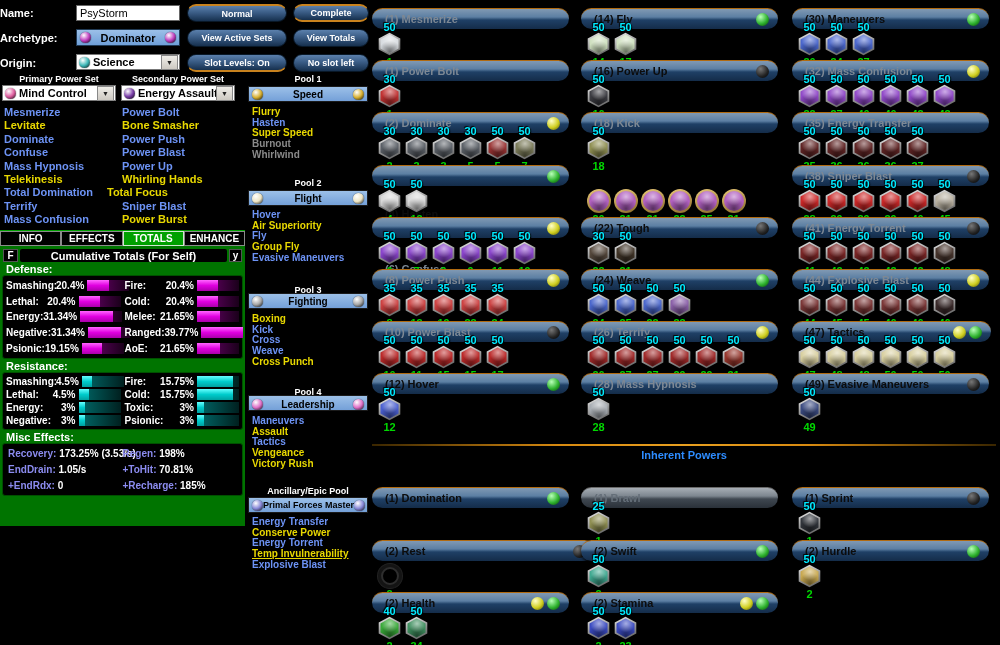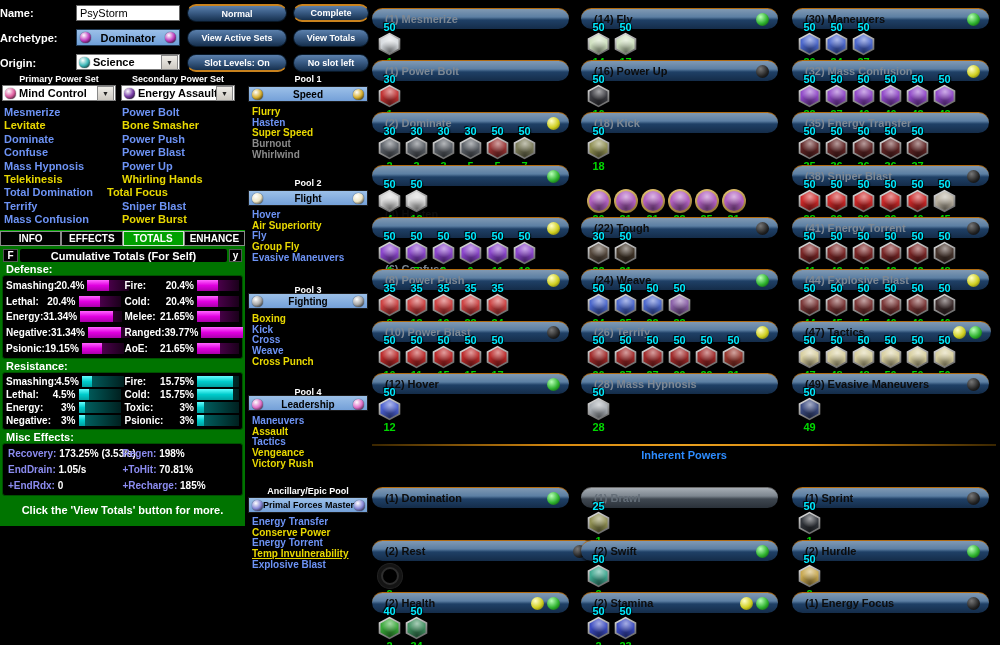--- a/index.html
+++ b/index.html
@@ -288,21 +288,20 @@
         <div class="mrow">
           <div class="mcell"><span class="mlab">EndDrain:</span><span> 1.05/s</span></div>
           <div class="mcell"><span class="mlab">+ToHit:</span><span> 70.81%</span></div>
         </div>
         <div class="mrow">
           <div class="mcell"><span class="mlab">+EndRdx:</span><span> 0</span></div>
           <div class="mcell"><span class="mlab">+Recharge:</span><span> 185%</span></div>
         </div>
       </div>
 
-    <div class="tfooter" style="left:0;top:273px">Click the 'View Totals' button for more.</div>
   </div>
 
   <div id="divider"></div>
   <div id="inherent-label">Inherent Powers</div>
 
 <div class="btn acc-top" style="left: 187px; top: 4px; width: 100px;">Normal</div>
     <div class="btn acc-both" style="left: 293px; top: 4px; width: 76px;">Complete</div>
     <div class="btn" style="left: 187px; top: 29px; width: 100px;">View Active Sets</div>
     <div class="btn" style="left: 293px; top: 29px; width: 76px;">View Totals</div>
     <div class="btn acc-bottom" style="left: 187px; top: 54px; width: 100px;">Slot Levels: On</div>
@@ -1290,19 +1289,13 @@
     </div>
     <div class="slots" style="left: 796px; top: 553px;">
       <div class="slot">
         <div class="slv">50</div>
         <div class="sicon hexf">
           <div class="sinner hexi" style="background-color: rgb(200, 168, 80); background-image: radial-gradient(circle at 50% 28%, rgba(255, 255, 255, 0.55), rgba(255, 255, 255, 0) 50%), radial-gradient(circle at 50% 88%, rgba(0, 0, 0, 0.5), rgba(0, 0, 0, 0) 55%);"></div>
         </div>
         <div class="sat">2</div>
       </div>
     </div>
-    <div class="pbar" style="left: 792px; top: 592px; width: 197px;">
-      <div class="pname dark" style="position: absolute;">(1) Energy Focus</div>
-      <div class="dots">
-        <div class="dot black"></div>
-      </div>
-    </div>
   </div>
 
 </body></html>

